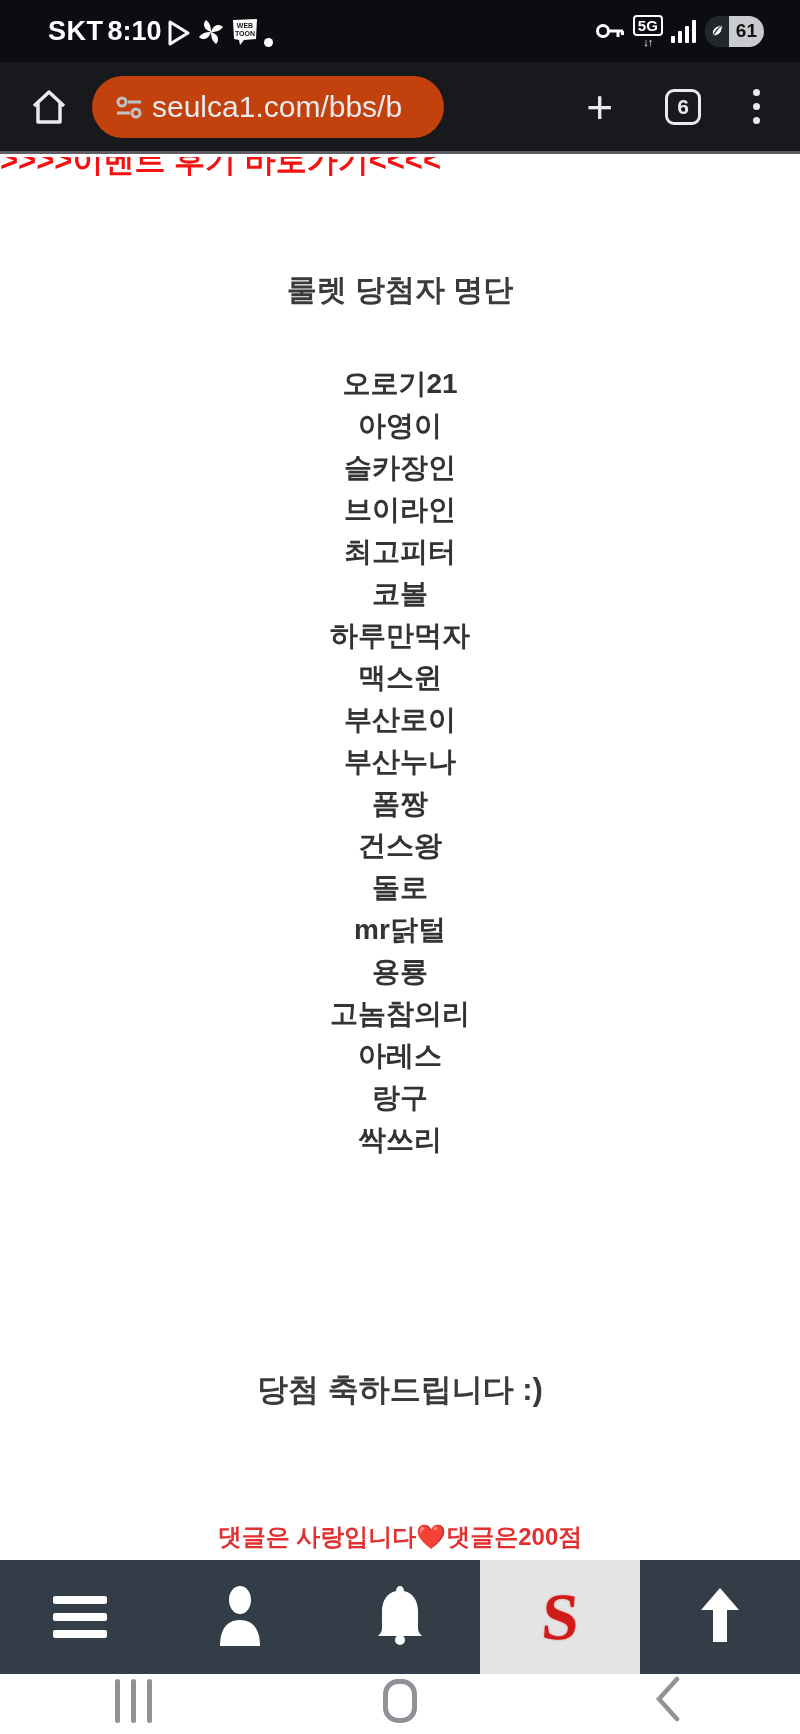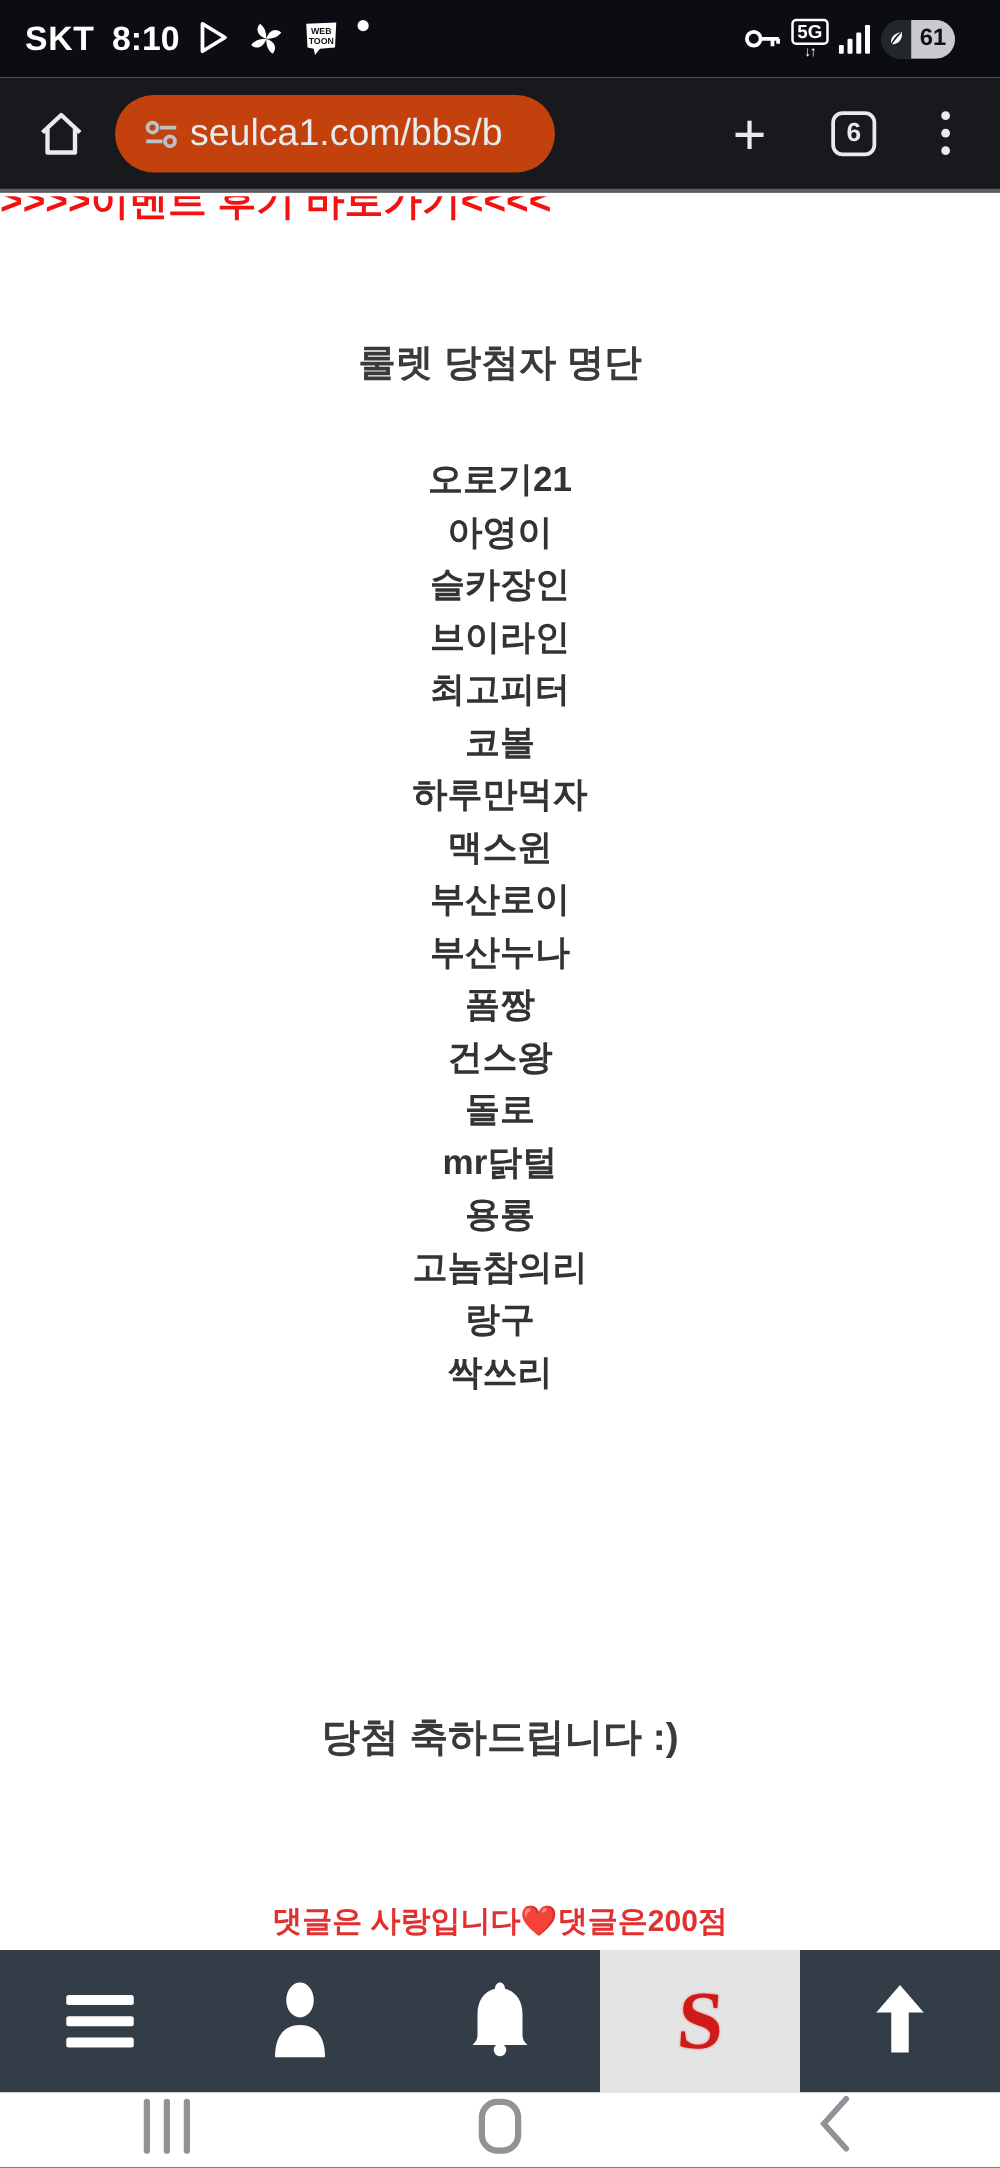--- a/index.html
+++ b/index.html
@@ -3,21 +3,21 @@
 <meta charset="utf-8">
 <style>
   * { margin:0; padding:0; box-sizing:border-box; }
   html,body { background:#000; }
   body { font-family:"Liberation Sans","DejaVu Sans",sans-serif; }
   .phone { position:relative; width:800px; height:1734px; margin:0 auto; background:#fff; overflow:hidden; }
 
   
   .status-bar { position:absolute; top:0; left:0; width:800px; height:62px;
     background:#0b0d12; display:flex; align-items:center; color:#fff; }
-  .sb-left { display:flex; align-items:flex-start; gap:14px; padding-left:20px; }
+  .sb-left { display:flex; align-items:flex-end; gap:4px; padding-left:48px; }
   .sb-carrier { font-size:27px; font-weight:bold; letter-spacing:.5px; }
   .sb-time { font-size:27px; font-weight:bold; }
   .sb-right { margin-left:auto; display:flex; align-items:center; gap:8px; padding-right:36px; }
   .sb-icon { display:inline-flex; align-items:center; justify-content:center; }
   .dot-icon { width:9px; height:9px; background:#fff; border-radius:50%; }
   .fiveg { display:flex; flex-direction:column; align-items:center; line-height:1; }
   .fiveg-box { font-size:15px; font-weight:bold; border:2px solid #fff; border-radius:4px; padding:1px 3px; }
   .fiveg-arrows { font-size:11px; letter-spacing:-1px; margin-top:1px; }
   .battery { display:flex; align-items:center; height:31px; border-radius:16px; overflow:hidden; background:#3a3f46; }
   .battery-leaf { width:24px; height:31px; display:flex; align-items:center; justify-content:center; background:#23262c; }
@@ -174,20 +174,21 @@
       <div>하루만먹자</div>
       <div>맥스윈</div>
       <div>부산로이</div>
       <div>부산누나</div>
       <div>폼짱</div>
       <div>건스왕</div>
       <div>돌로</div>
       <div>mr닭털</div>
       <div>용룡</div>
       <div>고놈참의리</div>
+      <div>아레스</div>
       <div>랑구</div>
       <div>싹쓰리</div>
     </div>
 
     <div class="congrats">당첨 축하드립니다 :)</div>
 
     <div class="bottom-banner">댓글은 사랑입니다❤️댓글은200점</div>
   </div>
 
   <div class="app-toolbar">

